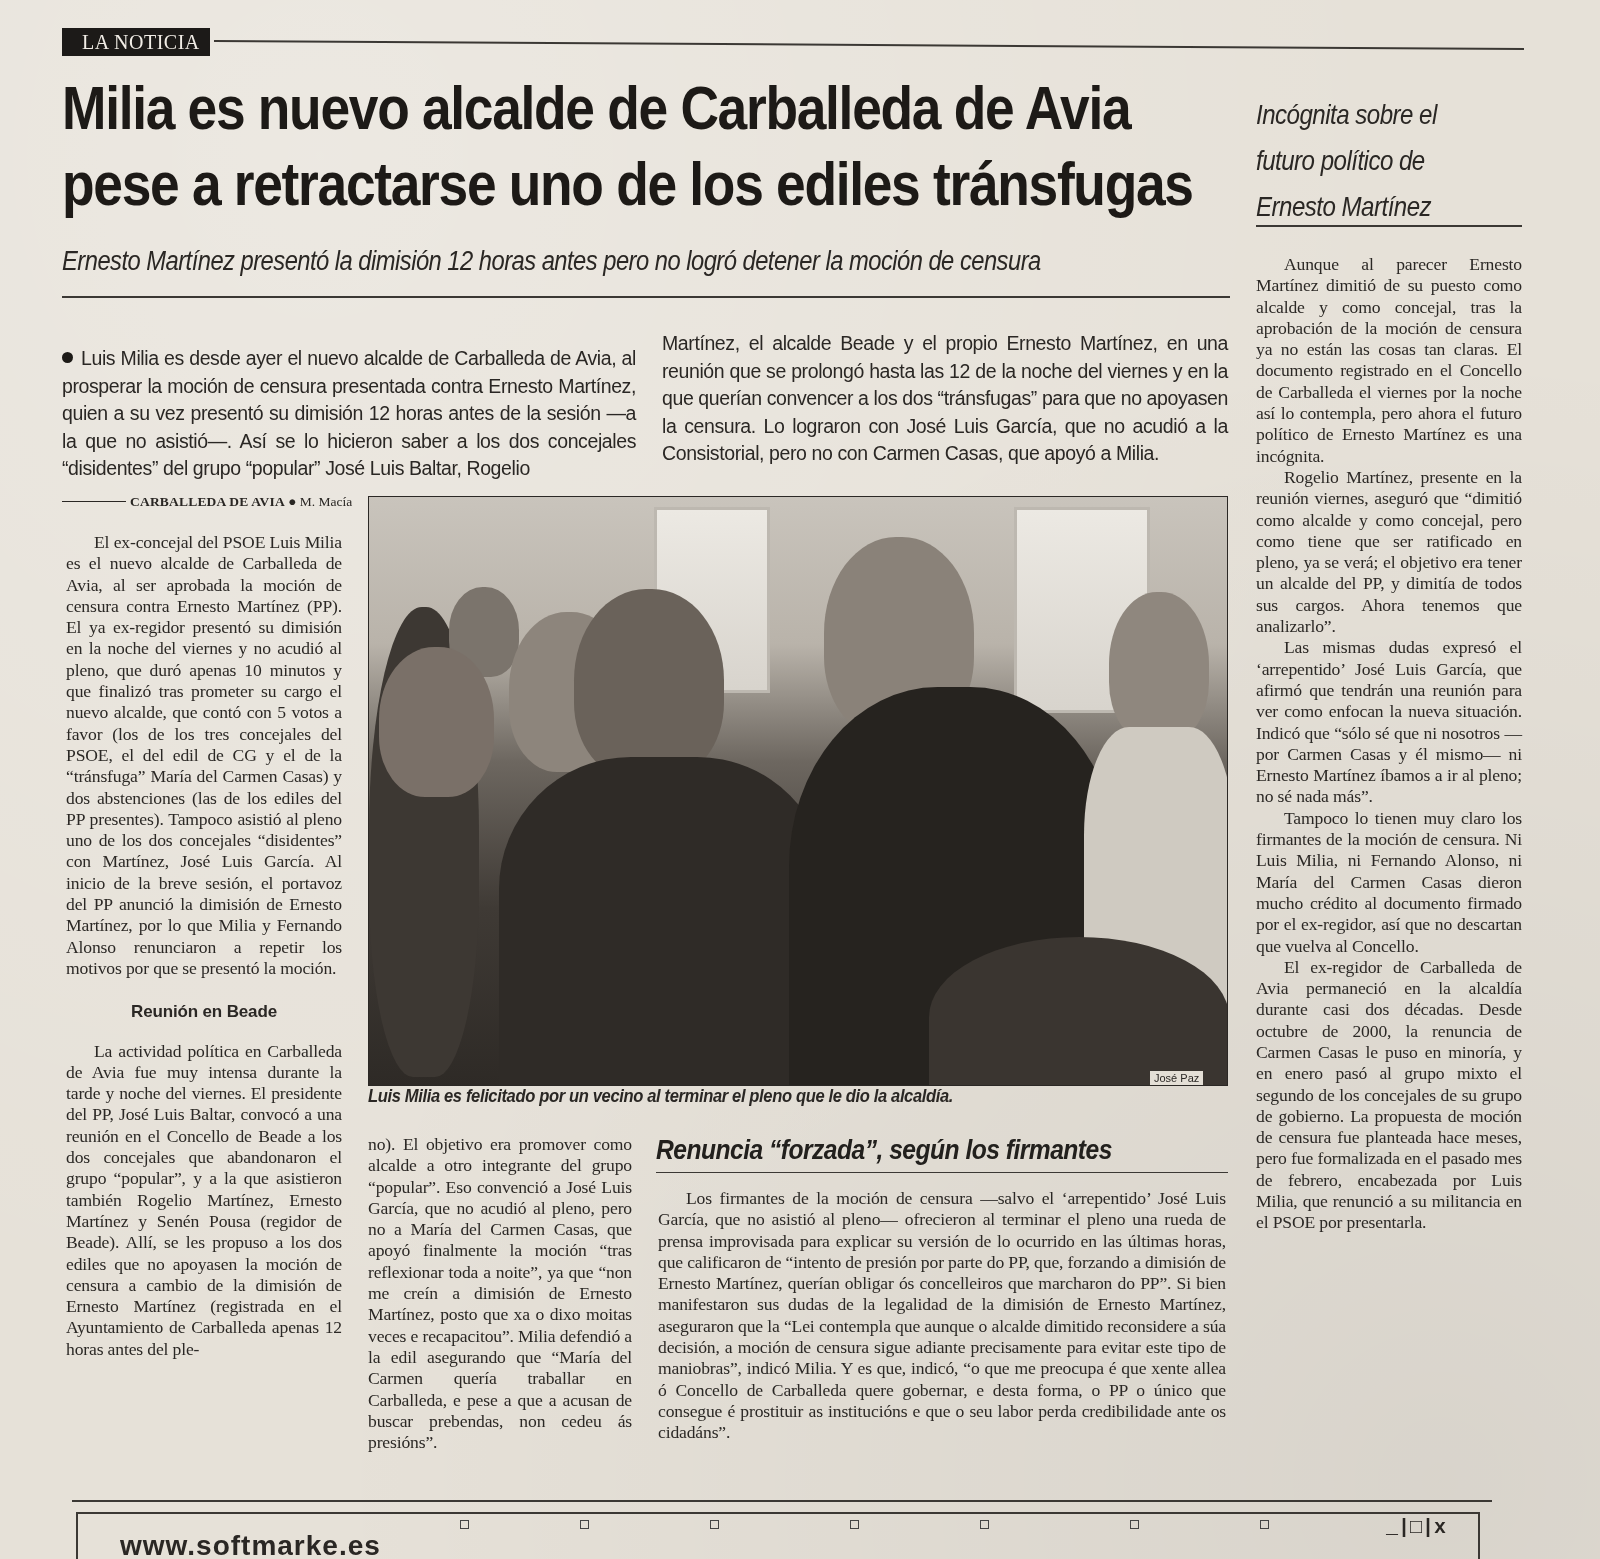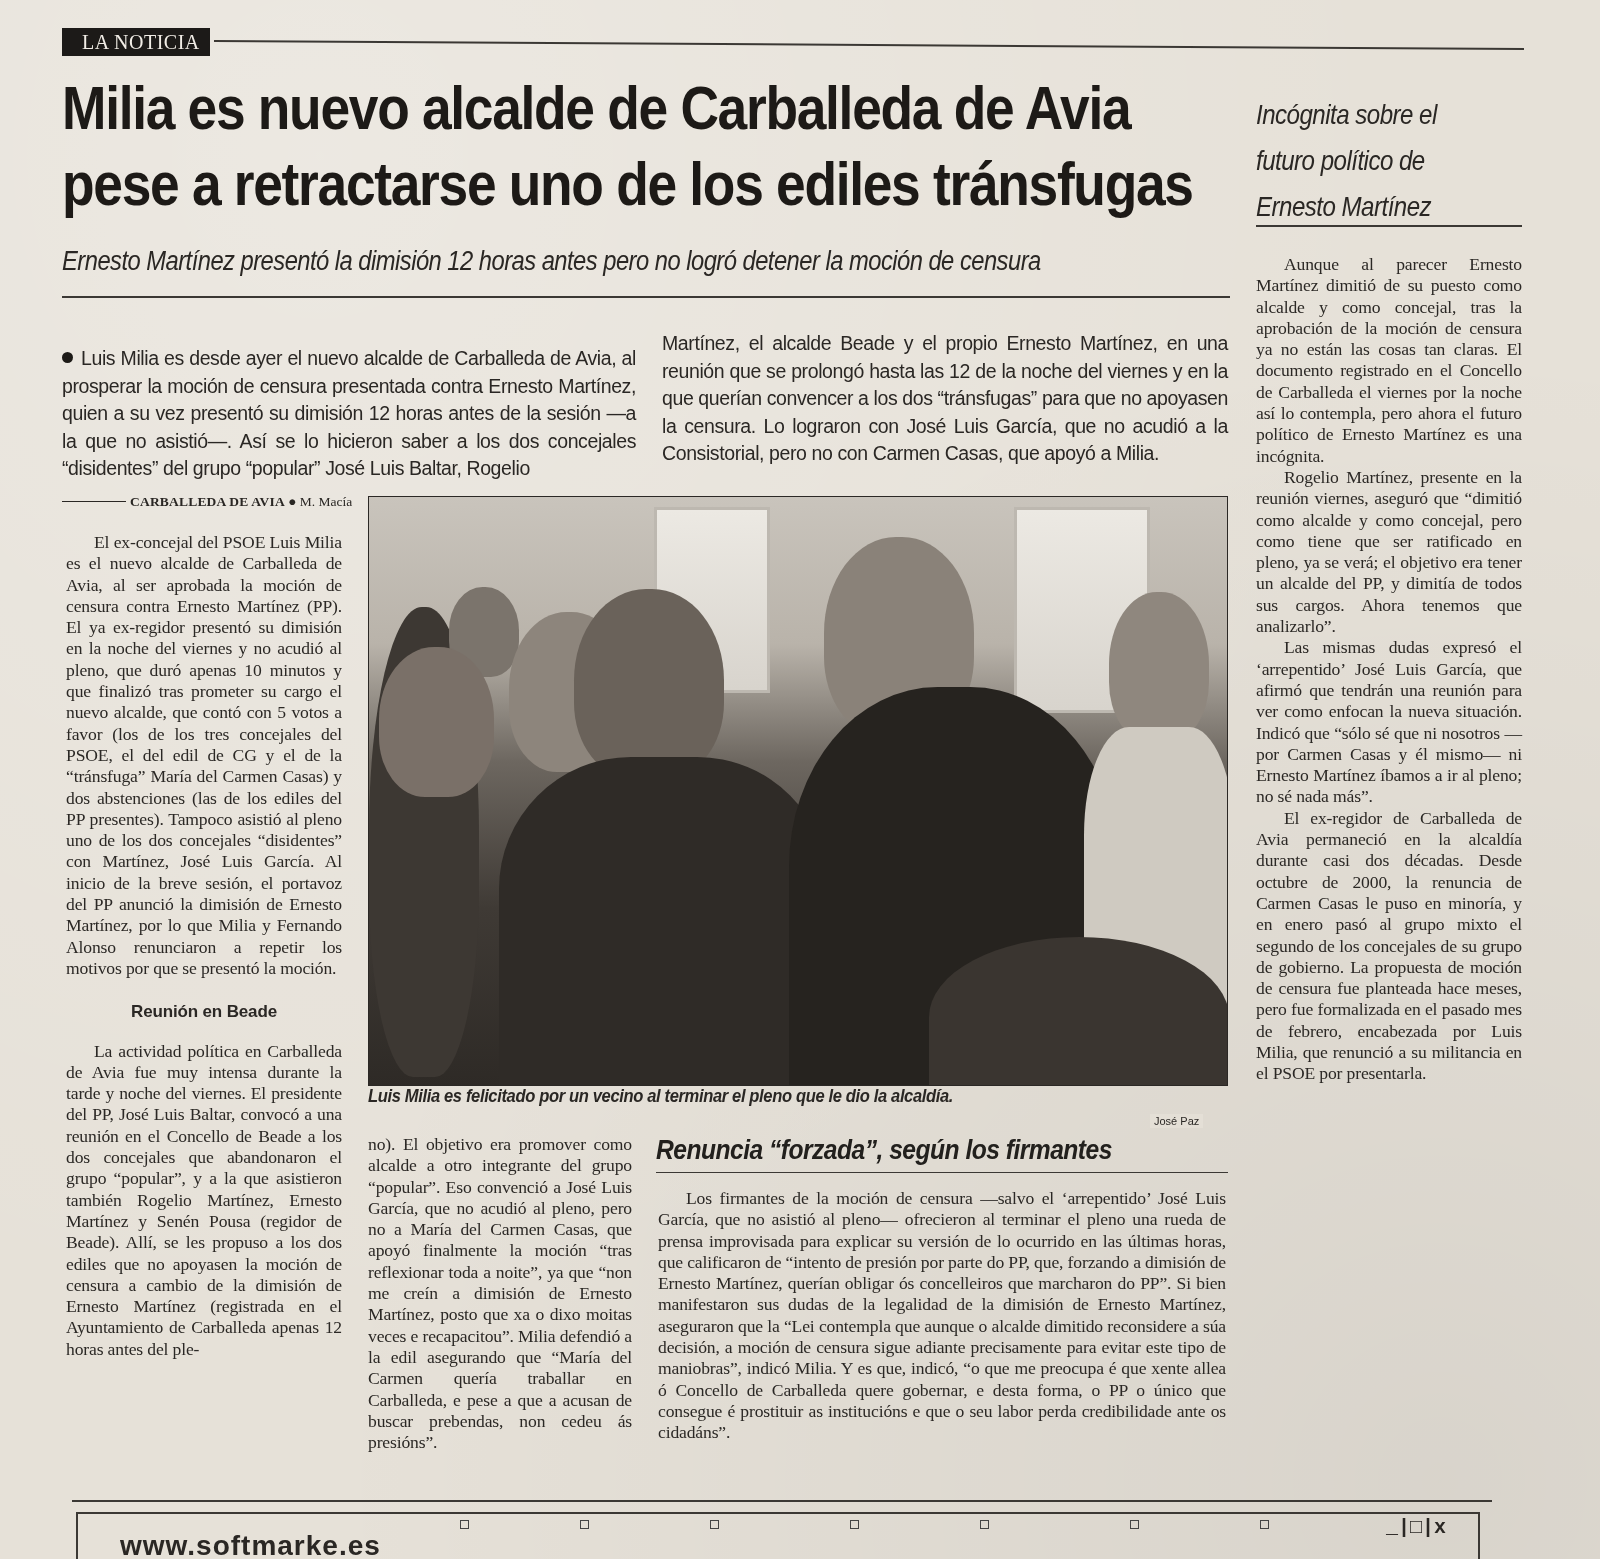--- a/index.html
+++ b/index.html
@@ -36,21 +36,21 @@
   .body-col{font-size:17.6px;line-height:21.3px;letter-spacing:-0.15px;}
   .byline{left:62px;top:494px;width:290px;font-family:"Liberation Serif",serif;font-size:13.5px;white-space:nowrap;color:#2a2724;}
   .byline .line{display:inline-block;width:64px;height:1px;background:#2a2724;vertical-align:4px;margin-right:4px;}
   .byline b{font-weight:bold;letter-spacing:0.2px;}
   .subsection{font-family:"Liberation Sans",sans-serif;font-weight:bold;font-size:17px;text-align:center;}
   
   .photo{left:368px;top:496px;width:858px;height:588px;border:1px solid #2b2825;overflow:hidden;
     background:linear-gradient(180deg,#c9c4bc 0%,#b9b3aa 25%,#6d6760 45%,#3f3a35 70%,#2e2a26 100%);}
   .photo .win{position:absolute;background:linear-gradient(180deg,#ece9e3,#d8d4cd);border:3px solid #bdb8b0;}
   .photo .fig{position:absolute;border-radius:48% 48% 40% 40%;}
-  .photo-credit{left:1150px;top:1071px;background:#e4dfd6;font-family:"Liberation Sans",sans-serif;font-size:11px;padding:1px 4px;color:#2a2724;margin-top:43px;}
+  .photo-credit{left:1150px;top:1071px;background:#e4dfd6;font-family:"Liberation Sans",sans-serif;font-size:11px;padding:1px 4px;color:#2a2724;}
   .caption{left:368px;top:1086px;font-family:"Liberation Sans",sans-serif;font-style:italic;font-weight:bold;font-size:18px;
     letter-spacing:-0.4px;transform:scaleX(0.92);transform-origin:left top;white-space:nowrap;color:#2a2724;}
   .sec2-head{left:656px;top:1134px;font-family:"Liberation Sans",sans-serif;font-style:italic;font-weight:bold;font-size:28px;
     letter-spacing:-0.6px;transform:scaleX(0.88);transform-origin:left top;white-space:nowrap;color:#22201d;}
   .sec2-rule{left:656px;top:1172px;width:572px;height:1px;background:#3b3834;}
   .bottom-rule{left:72px;top:1500px;width:1420px;height:2px;background:#3b3834;}
   .ad-frame{left:76px;top:1512px;width:1400px;height:60px;border:2px solid #3b3834;border-bottom:none;}
   .ad-url{left:120px;top:1530px;font-family:"Liberation Sans",sans-serif;font-weight:bold;font-size:28px;color:#2a2724;letter-spacing:1px;}
   .ad-box{position:absolute;top:1520px;width:60px;height:10px;font-size:7px;color:#555;}
   .ad-box:before{content:"";display:inline-block;width:7px;height:7px;border:1px solid #444;margin-right:2px;}
@@ -122,20 +122,21 @@
 <div class="abs sec2-head">Renuncia “forzada”, según los firmantes</div>
 <div class="abs sec2-rule"></div>
 <div class="abs col body-col" style="left:658px;top:1188px;width:568px;">
   <p>Los firmantes de la moción de censura —salvo el ‘arrepentido’ José Luis García, que no asistió al pleno— ofrecieron al terminar el pleno una rueda de prensa improvisada para explicar su versión de lo ocurrido en las últimas horas, que calificaron de “intento de presión por parte do PP, que, forzando a dimisión de Ernesto Martínez, querían obligar ós concelleiros que marcharon do PP”. Si bien manifestaron sus dudas de la legalidad de la dimisión de Ernesto Martínez, aseguraron que la “Lei contempla que aunque o alcalde dimitido reconsidere a súa decisión, a moción de censura sigue adiante precisamente para evitar este tipo de maniobras”, indicó Milia. Y es que, indicó, “o que me preocupa é que xente allea ó Concello de Carballeda quere gobernar, e desta forma, o PP o único que consegue é prostituir as institucións e que o seu labor perda credibilidade ante os cidadáns”.</p>
 </div>
 
 <div class="abs col body-col" style="left:1256px;top:254px;width:266px;">
   <p>Aunque al parecer Ernesto Martínez dimitió de su puesto como alcalde y como concejal, tras la aprobación de la moción de censura ya no están las cosas tan claras. El documento registrado en el Concello de Carballeda el viernes por la noche así lo contempla, pero ahora el futuro político de Ernesto Martínez es una incógnita.</p>
   <p>Rogelio Martínez, presente en la reunión viernes, aseguró que “dimitió como alcalde y como concejal, pero como tiene que ser ratificado en pleno, ya se verá; el objetivo era tener un alcalde del PP, y dimitía de todos sus cargos. Ahora tenemos que analizarlo”.</p>
   <p>Las mismas dudas expresó el ‘arrepentido’ José Luis García, que afirmó que tendrán una reunión para ver como enfocan la nueva situación. Indicó que “sólo sé que ni nosotros —por Carmen Casas y él mismo— ni Ernesto Martínez íbamos a ir al pleno; no sé nada más”.</p>
+  <p>Tampoco lo tienen muy claro los firmantes de la moción de censura. Ni Luis Milia, ni Fernando Alonso, ni María del Carmen Casas dieron mucho crédito al documento firmado por el ex-regidor, así que no descartan que vuelva al Concello.</p>
   <p>El ex-regidor de Carballeda de Avia permaneció en la alcaldía durante casi dos décadas. Desde octubre de 2000, la renuncia de Carmen Casas le puso en minoría, y en enero pasó al grupo mixto el segundo de los concejales de su grupo de gobierno. La propuesta de moción de censura fue planteada hace meses, pero fue formalizada en el pasado mes de febrero, encabezada por Luis Milia, que renunció a su militancia en el PSOE por presentarla.</p>
 </div>
 
 <div class="abs bottom-rule"></div>
 <div class="abs ad-frame"></div>
 <div class="abs ad-url">www.softmarke.es</div>
 <div class="ad-box" style="left:460px;"></div>
 <div class="ad-box" style="left:580px;"></div>
 <div class="ad-box" style="left:710px;"></div>
 <div class="ad-box" style="left:850px;"></div>

